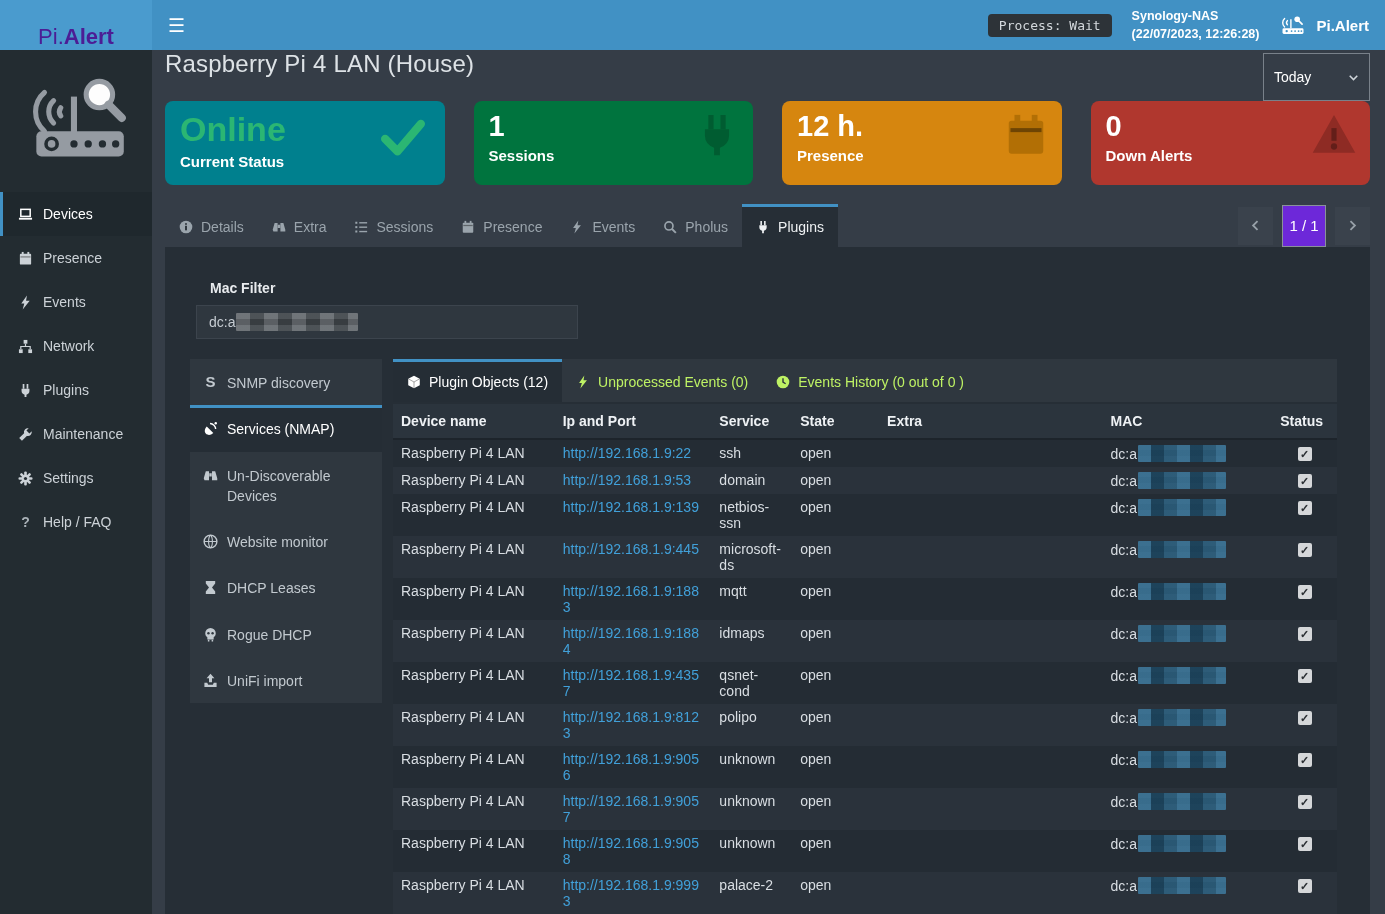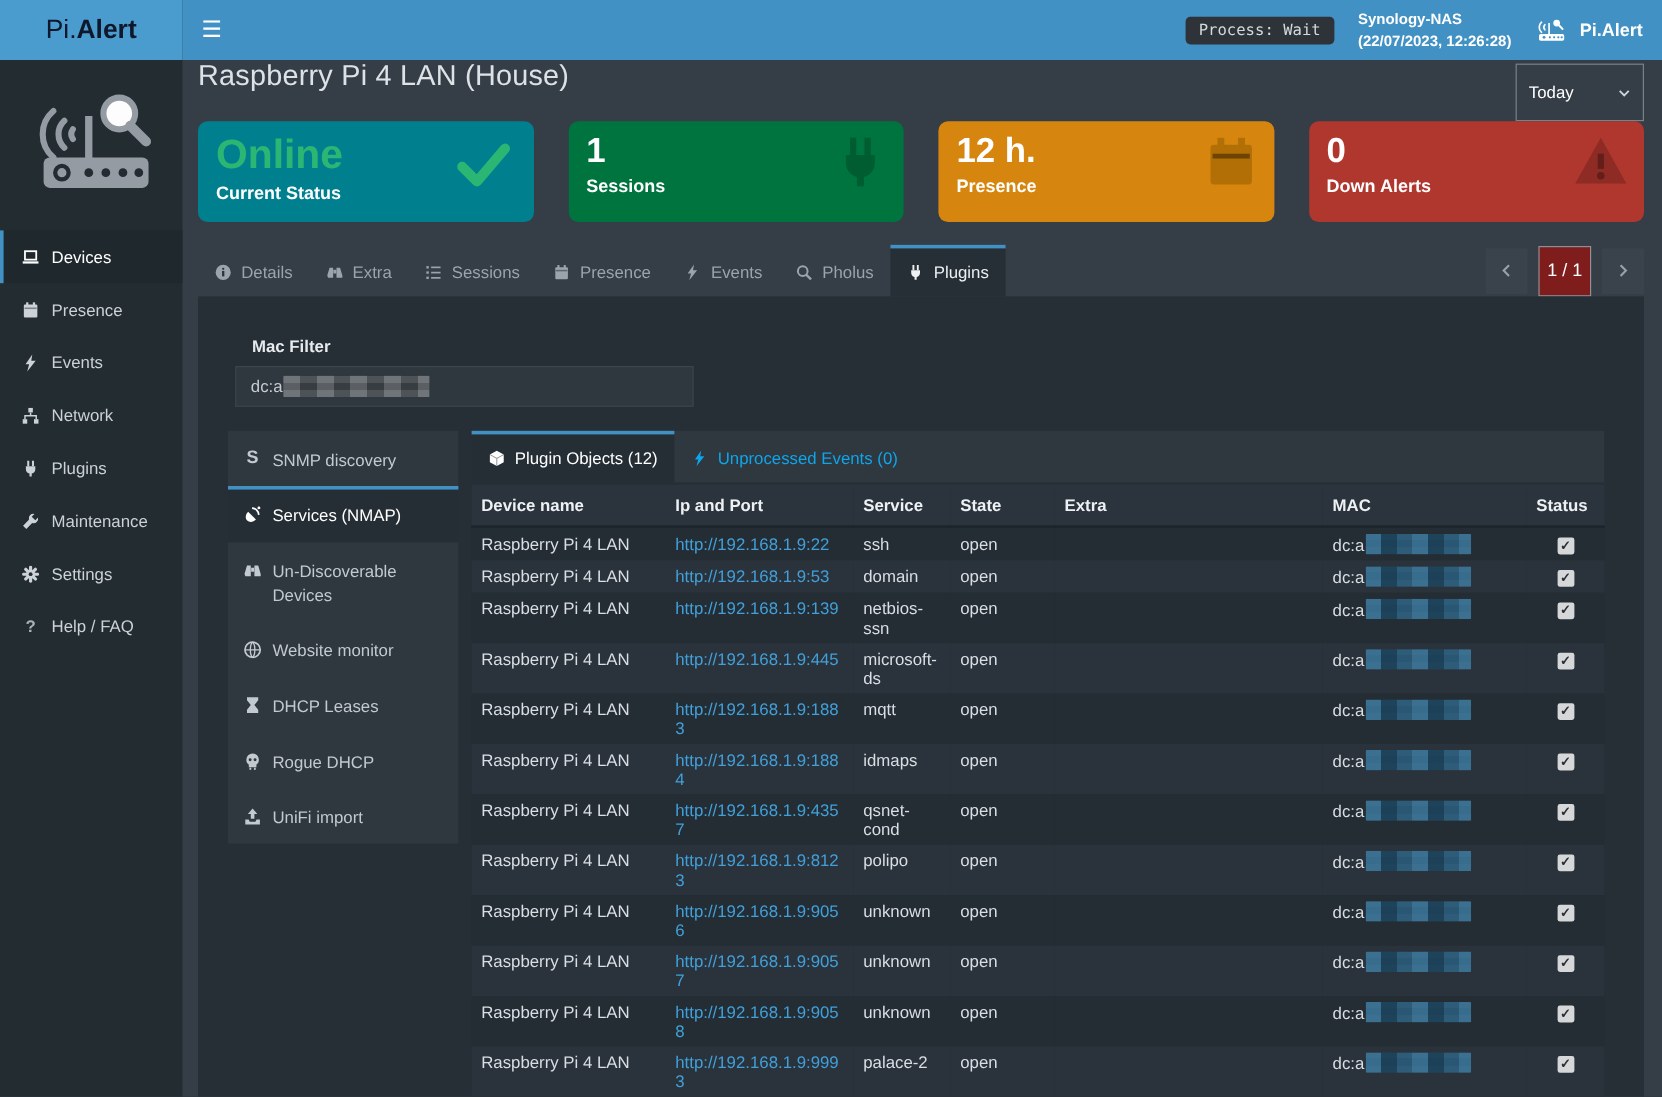--- a/index.html
+++ b/index.html
@@ -1,21 +1,21 @@
 <!DOCTYPE html>
 <html><head>
 <meta charset="utf-8">
 <style>
   * { box-sizing: border-box; margin: 0; padding: 0; }
   html,body { width:1385px; height:914px; overflow:hidden; }
   body { background:#353d47; font-family:"Liberation Sans", sans-serif; position:relative; }
 
   
   .header { position:absolute; top:0; left:0; right:0; height:50px; display:flex; z-index:5; }
-  .logo-box { width:152px; background:#4a9bce; color:#0f172a; display:flex; align-items:center; justify-content:center; font-size:22px; }
+  .logo-box { width:152px; background:#4a9bce; color:#4c1d95; display:flex; align-items:flex-end; justify-content:center; font-size:22px; }
   .logo-box b { font-weight:bold; }
   .navbar { flex:1; background:#4191c4; display:flex; align-items:center; padding:0 16px; }
   .hamburger { color:#fff; font-size:19px; cursor:pointer; line-height:1; }
   .nav-right { margin-left:auto; display:flex; align-items:center; gap:20px; }
   .process-badge { font-family:"DejaVu Sans Mono", monospace; font-size:13px; color:#d4d9dd;
     background:#2d3338; border-radius:4px; padding:4px 11px; }
   .host-info { color:#fff; font-size:12.5px; font-weight:bold; line-height:1.45; text-align:left; }
   .header-app { display:flex; align-items:center; gap:9px; color:#fff; font-weight:bold; font-size:15px; }
 
   
@@ -46,41 +46,41 @@
 
   
   .tabs-row { display:flex; align-items:stretch; margin-top:19px; height:43px; }
   .tab { display:flex; align-items:center; gap:8px; padding:0 14px; color:#9aa4ac; font-size:14px;
     border-top:3px solid transparent; cursor:pointer; }
   .tab .icon { width:14px; height:14px; }
   .tab.active { background:#262e36; border-top-color:#4191c4; color:#eef1f3; }
   .pagination { margin-left:auto; display:flex; gap:9px; align-items:center; }
   .page-btn { width:35px; height:38px; background:#3a424c; display:flex; align-items:center; justify-content:center; cursor:pointer; }
   .page-btn svg { width:13px; height:13px; }
-  .page-ind { width:44px; height:42px; background:#7f1d1d; border:1px solid #8a919a; color:#fff;
+  .page-ind { width:44px; height:42px; background:#6d28d9; border:1px solid #8a919a; color:#fff;
     font-size:15px; display:flex; align-items:center; justify-content:center; }
 
   
   .panel { flex:1; background:#262e36; overflow:hidden; }
   .macfilter { margin:33px 0 0 31px; }
   .macfilter-label { color:#e8ebee; font-weight:bold; font-size:14px; margin-left:14px; }
   .macfilter-input { margin-top:9px; width:382px; height:34px; background:#2f373f; border:1px solid #3c444d;
     display:flex; align-items:center; padding:0 12px; color:#c6ccd2; font-size:14px; }
 
   .plugin-layout { display:flex; margin:20px 33px 0 25px; align-items:flex-start; }
   .plugin-nav { width:192px; background:#2f373f; flex:none; }
   .pnav-item { display:flex; gap:9px; align-items:flex-start; padding:11px 13px 12px 13px; color:#c2c9cf;
     font-size:14px; line-height:1.45; border-top:3px solid transparent; cursor:pointer; }
   .pnav-item .icon { width:15px; height:15px; flex:none; margin-top:2px; }
   .pnav-item.active { background:#252d35; border-top-color:#4191c4; color:#fff; }
   .s-glyph { width:15px; text-align:center; font-weight:bold; font-size:15px; line-height:1.2; flex:none; }
 
   .plugin-content { flex:1; margin-left:11px; }
   .object-tabs { display:flex; background:#2f373f; }
-  .otab { display:flex; align-items:center; gap:8px; padding:0 14px; height:43px; color:#0ea5e9; font-size:14px;
+  .otab { display:flex; align-items:center; gap:8px; padding:0 14px; height:43px; color:#bef264; font-size:14px;
     border-top:3px solid transparent; cursor:pointer; }
   .otab .icon { width:14px; height:14px; }
   .otab.active { background:#252d35; border-top-color:#4191c4; color:#fff; }
 
   table.services { width:100%; border-collapse:collapse; table-layout:fixed; font-size:14px; margin-top:2px; }
   table.services th { text-align:left; color:#eef1f4; font-weight:bold; padding:9px 8px; background:#2b343d;
     border-bottom:2px solid #1d242b; }
   table.services td { padding:5px 8px; color:#d9dee3; vertical-align:top; overflow-wrap:break-word; }
   tr.row-odd  td { background:#242c34; }
   tr.row-even td { background:#2a323b; }
@@ -481,20 +481,26 @@
                 <use href="#i-cube"></use>
               </svg>
             <span>Plugin Objects (12)</span>
           </div>
           <div class="otab">
             <svg class="icon">
                 <use href="#i-bolt"></use>
               </svg>
             <span>Unprocessed Events (0)</span>
           </div>
+          <div class="otab">
+            <svg class="icon">
+                <use href="#i-clock"></use>
+              </svg>
+            <span>Events History (0 out of 0 )</span>
+          </div>
         </div>
 
         <table class="services">
           <colgroup>
               <col style="width:160px">
               <col style="width:155px">
               <col style="width:80px">
               <col style="width:86px">
               <col style="width:221px">
               <col style="width:168px">

